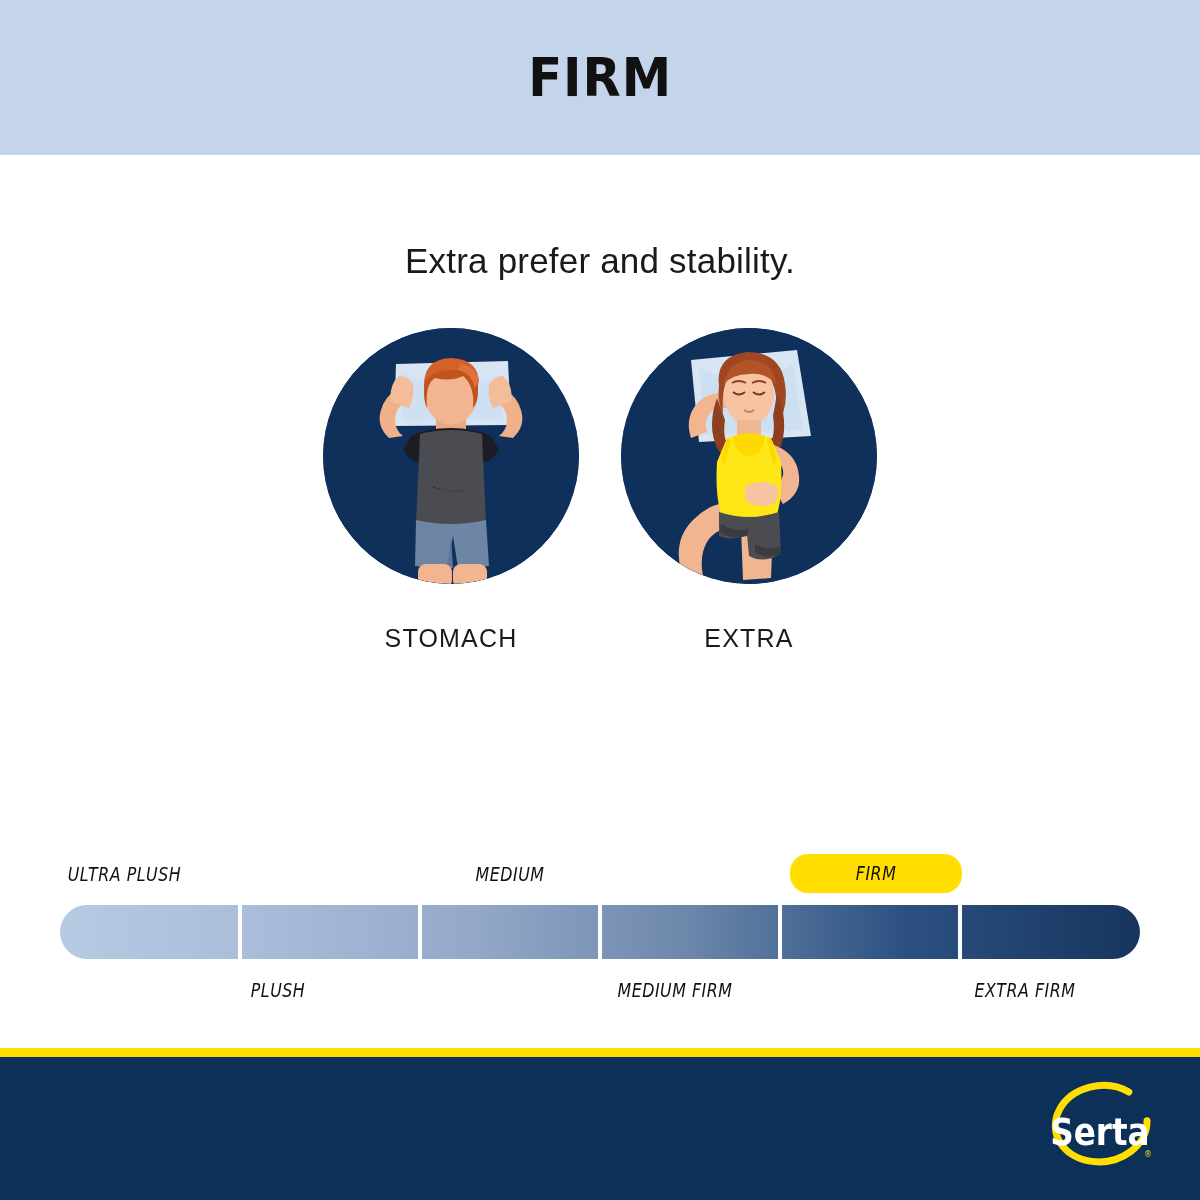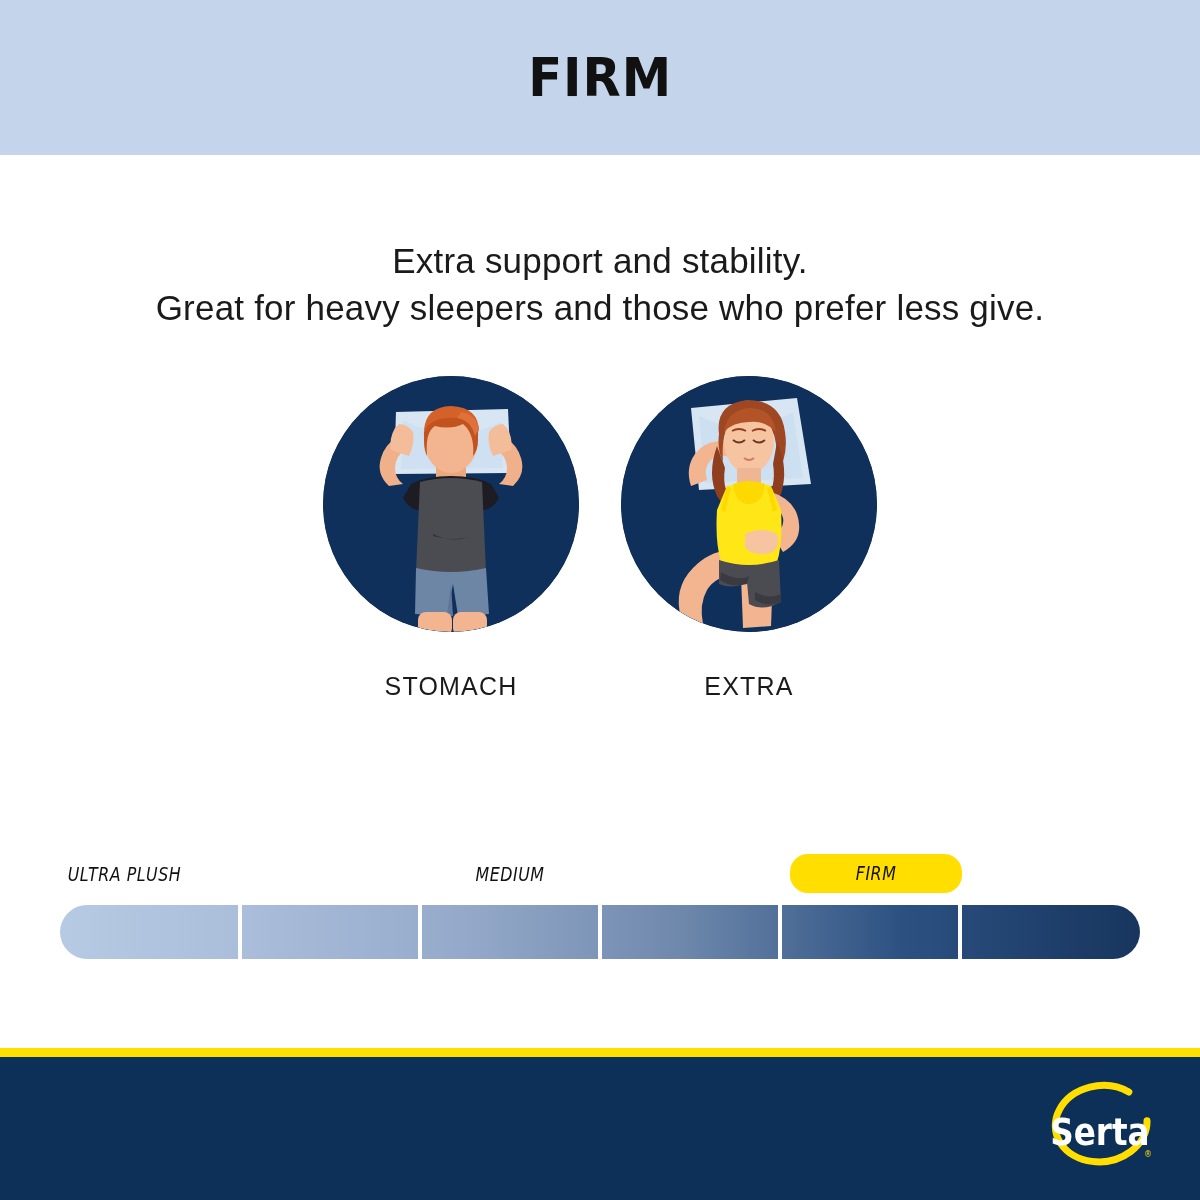--- a/index.html
+++ b/index.html
@@ -168,22 +168,21 @@
   }
 </style>
 </head>
 <body>
 
 <div class="header">
   <div class="header-title">FIRM</div>
 </div>
 
 <div class="subtitle">
-  <div>Extra support and stability.</div>
-  <div>Great for heavy sleepers and those who prefer less give.</div>
+  <div>Extra prefer and stability.</div>
 </div>
 
 <div class="illustrations">
 
   <div class="illo-block">
     <div class="circle">
       <svg viewBox="0 0 256 256" width="256" height="256">
         <defs>
           <clipPath id="clipS">
               <circle cx="128" cy="128" r="128"></circle>
@@ -309,20 +308,25 @@
       <div class="fill" style="left:-542px;"></div>
     </div>
     <div class="seg" style="width:176px;">
       <div class="fill" style="left:-722px;"></div>
     </div>
     <div class="seg last" style="width:178px;">
       <div class="fill" style="left:-902px;"></div>
     </div>
   </div>
 
+  <div class="scale-labels-bottom">
+    <div class="scale-label below" style="left:128px; width:180px; text-align:center;">PLUSH</div>
+    <div class="scale-label below" style="left:525px; width:180px; text-align:center;">MEDIUM FIRM</div>
+    <div class="scale-label below" style="left:875px; width:180px; text-align:center;">EXTRA FIRM</div>
+  </div>
 </div>
 
 <div class="footer-stripe"></div>
 <div class="footer">
   <div class="serta-logo">
     <svg viewBox="0 0 118 100" width="118" height="100">
 
       <path d="M90 15 A46 38 0 1 0 104 46" fill="none" stroke="#ffde00" stroke-width="7" stroke-linecap="round" transform="rotate(-8 59 50)"></path>
       <text x="56" y="64" text-anchor="middle" font-family="DejaVu Sans, sans-serif" font-weight="700" font-size="38" fill="#ffffff" transform="scale(0.86 1) translate(9 0)">Serta</text>
       <text x="104" y="76" text-anchor="middle" font-family="DejaVu Sans, sans-serif" font-size="8" fill="#ffde00">®</text>

